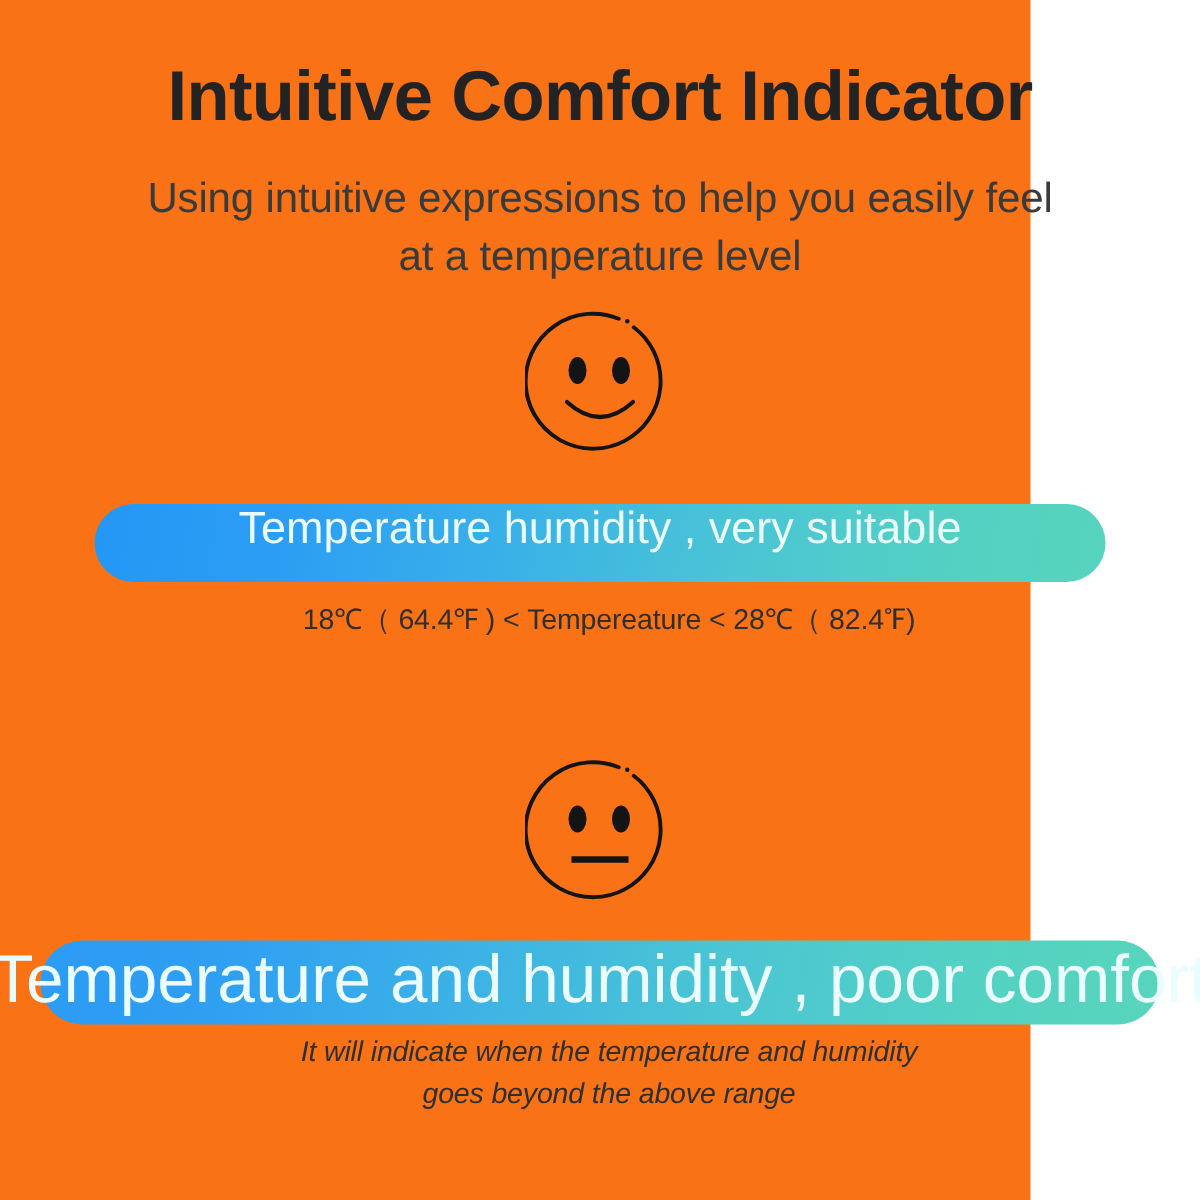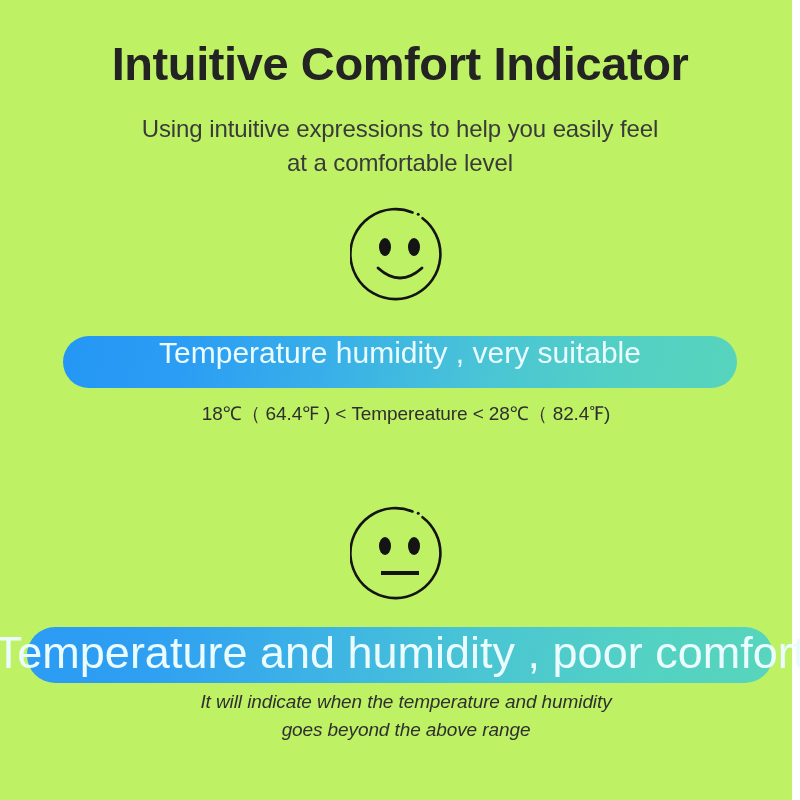--- a/index.html
+++ b/index.html
@@ -11,23 +11,23 @@
     height: 800px;
     background: #ffffff;
     font-family: "Liberation Sans", sans-serif;
     overflow: hidden;
     position: relative;
   }
 
   .page {
     position: absolute;
     inset: 0;
-    width: 792px;
+    width: 687px;
     height: 800px;
-    background: #bef264;
+    background: #f97316;
   }
 
   
   .header-block {
     position: absolute;
     top: 38px;
     left: 0;
     width: 800px;
     text-align: center;
   }
@@ -39,21 +39,21 @@
     letter-spacing: -0.4px;
     line-height: 1.1;
     margin: 0;
     padding: 0;
   }
   .subtitle {
     margin: 0;
     padding: 0;
     margin-top: 22px;
     font-family: "Liberation Sans", sans-serif;
-    font-size: 24px;
+    font-size: 28px;
     font-weight: 400;
     color: #3a3a3a;
     line-height: 1.42;
     letter-spacing: -0.1px;
   }
 
   
   .face-wrap {
     position: absolute;
     left: 0;
@@ -122,21 +122,21 @@
 </style>
 </head>
 <body>
 
 <div class="page">
 
   <div class="header-block">
     <h1 class="main-title">Intuitive Comfort Indicator</h1>
     <p class="subtitle">
       <span>Using intuitive expressions to help you easily feel</span><br>
-      <span>at a comfortable level</span>
+      <span>at a temperature level</span>
     </p>
   </div>
 
   <div class="face-wrap face-happy-pos">
     <svg class="face-svg" width="100" height="100" viewBox="0 0 100 100">
 
       <path d="M 62.5 6.5
                A 45 45 0 1 0 72.5 12.2" fill="none" stroke="#141414" stroke-width="2.6" stroke-linecap="round"></path>
 
       <circle cx="68.2" cy="8.2" r="1.5" fill="#141414"></circle>

